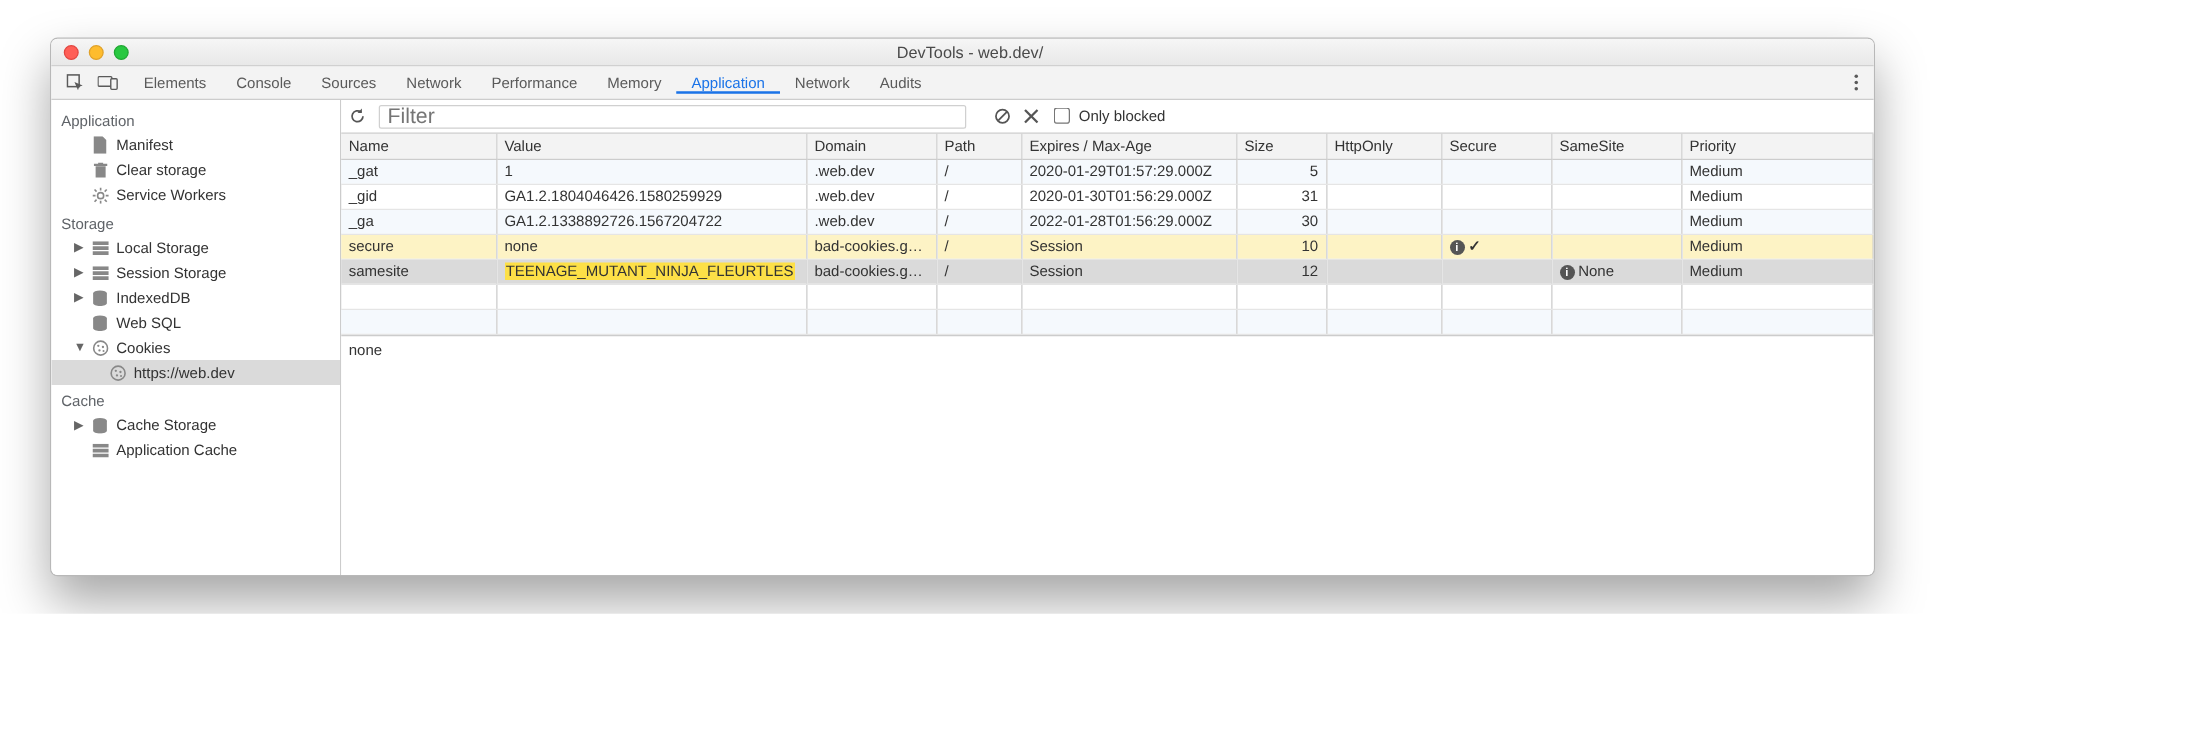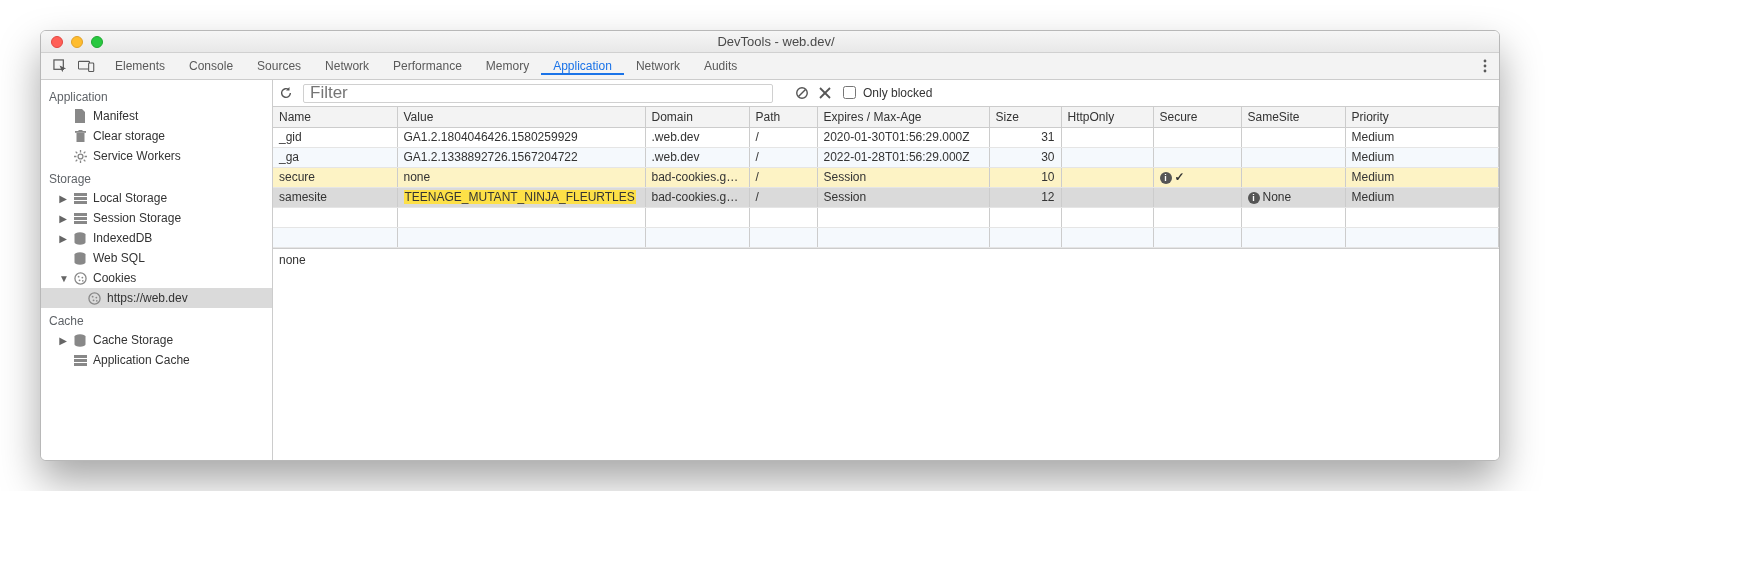--- a/index.html
+++ b/index.html
@@ -345,20 +345,32 @@
                 <th>Path</th>
                 <th>Expires / Max-Age</th>
                 <th>Size</th>
                 <th>HttpOnly</th>
                 <th>Secure</th>
                 <th>SameSite</th>
                 <th>Priority</th>
               </tr>
             </thead>
           <tbody id="tbody">
+              <tr class="row-even">
+                <td>_gat</td>
+                <td>1</td>
+                <td>.web.dev</td>
+                <td>/</td>
+                <td>2020-01-29T01:57:29.000Z</td>
+                <td class="size">5</td>
+                <td></td>
+                <td></td>
+                <td></td>
+                <td>Medium</td>
+              </tr>
               <tr class="">
                 <td>_gid</td>
                 <td>GA1.2.1804046426.1580259929</td>
                 <td>.web.dev</td>
                 <td>/</td>
                 <td>2020-01-30T01:56:29.000Z</td>
                 <td class="size">31</td>
                 <td></td>
                 <td></td>
                 <td></td>

